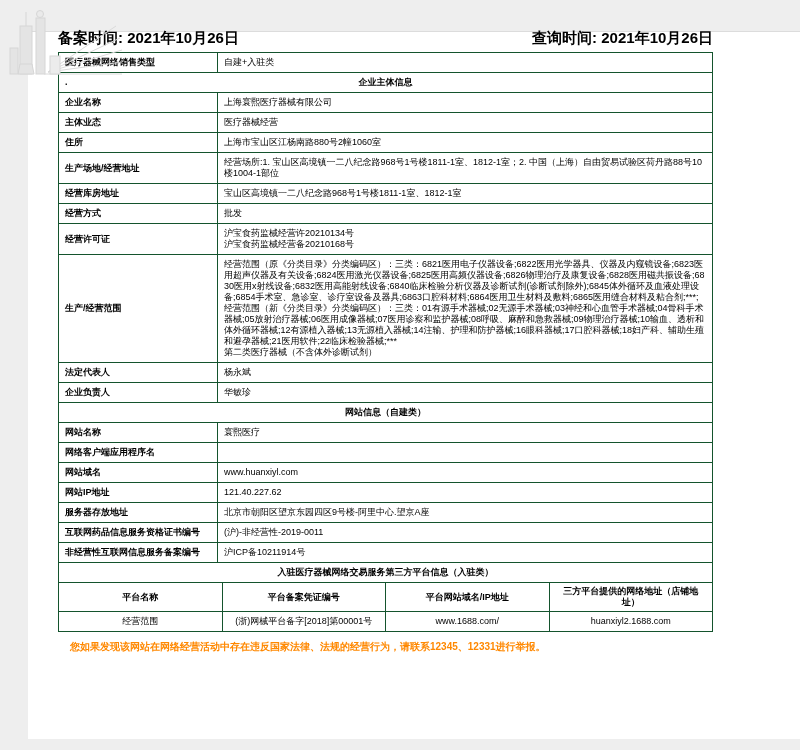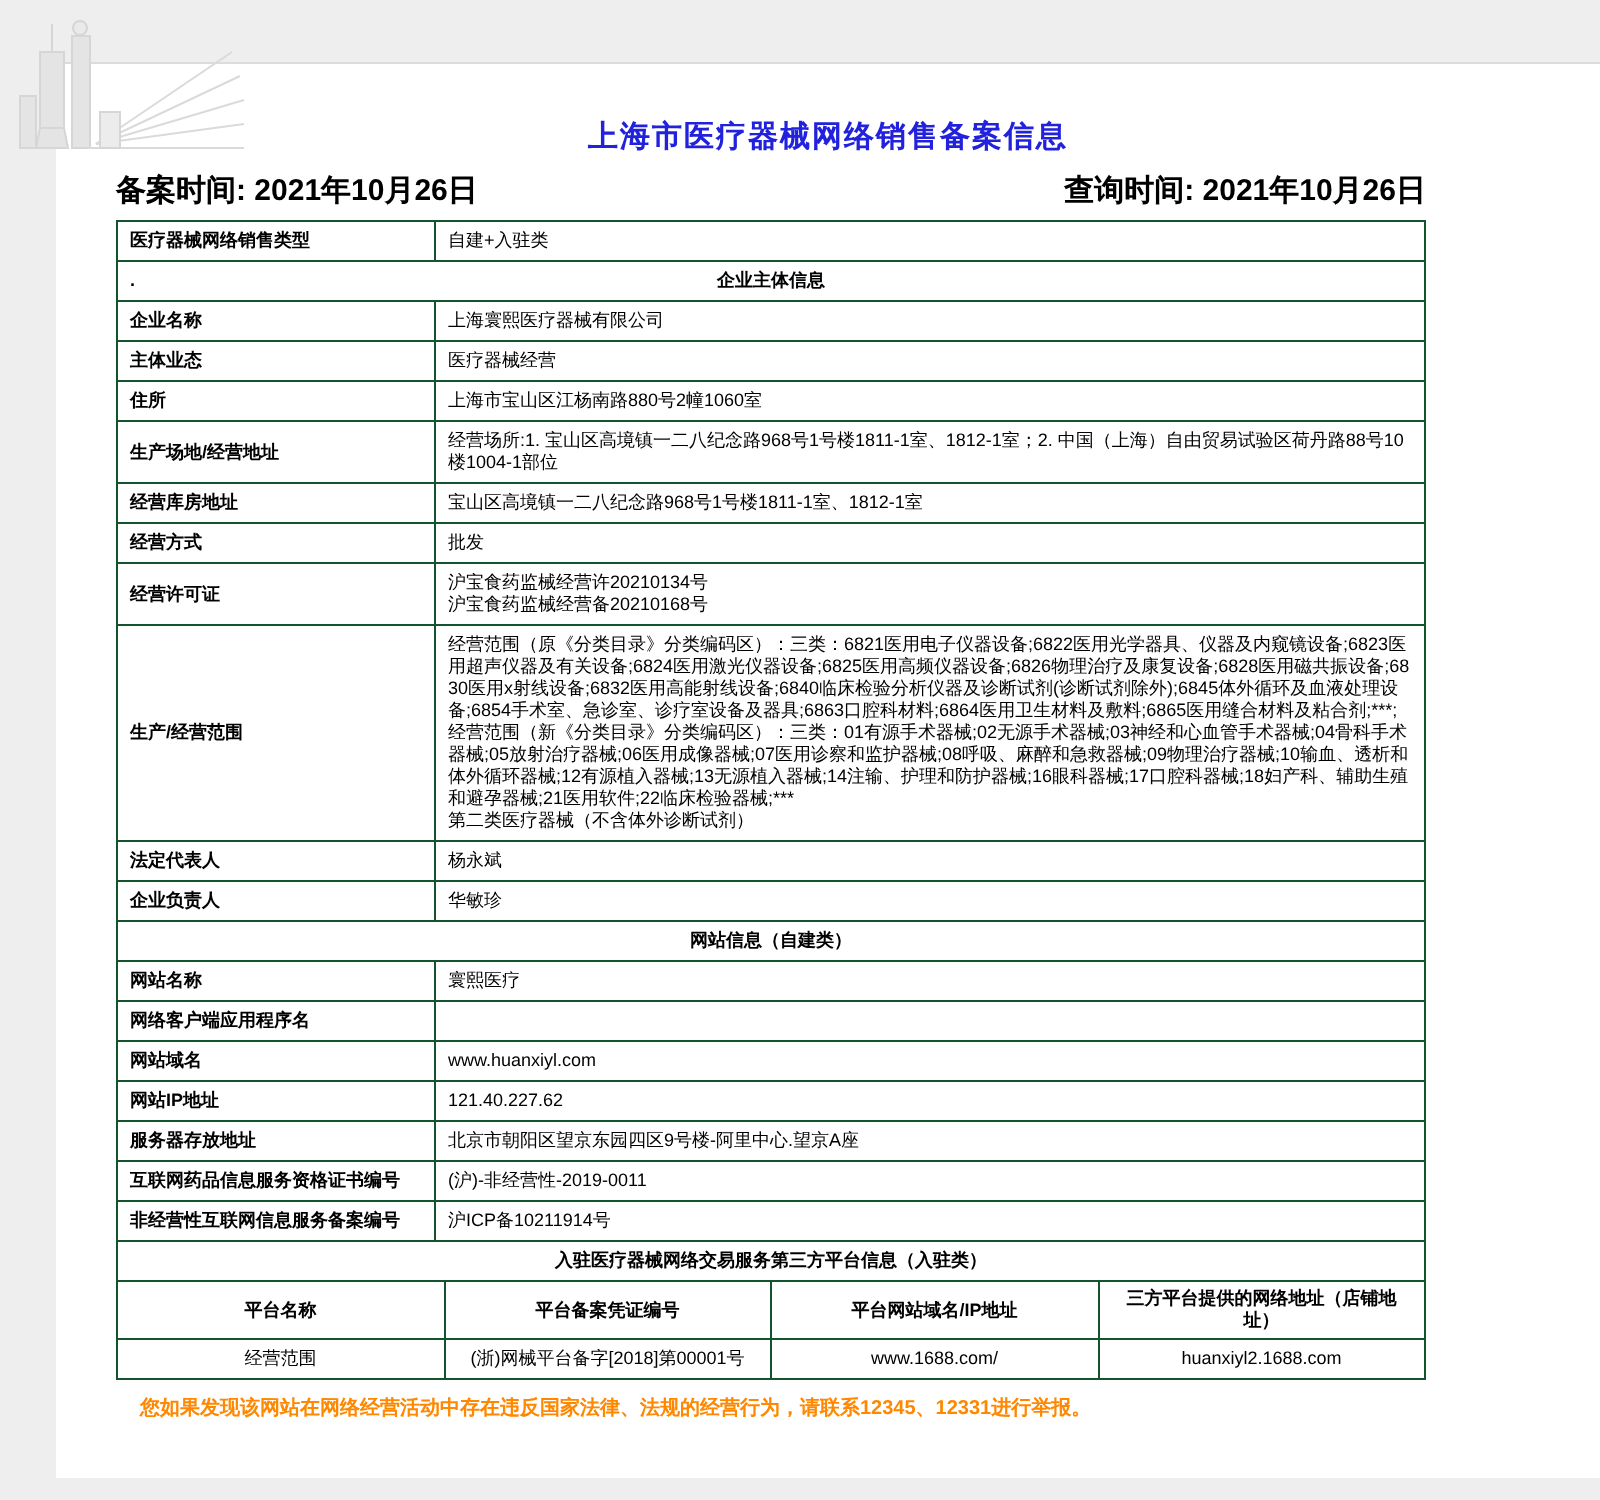--- a/index.html
+++ b/index.html
@@ -59,21 +59,20 @@
         <line x1="44" y1="68" x2="118" y2="58"></line>
         <line x1="40" y1="70" x2="118" y2="70"></line>
       </g>
       <rect x="46" y="52" width="10" height="18" fill="#ececec"></rect>
     </g>
   </svg>
 </div>
 
 <div class="page">
 
-  <div class="title" style="color:#2222dd">上海市医疗器械网络销售备案信息</div>
 
   <div class="times">
     <span>备案时间: 2021年10月26日</span>
     <span>查询时间: 2021年10月26日</span>
   </div>
 
   <table>
     <tbody>
         <tr>
           <td class="lbl">医疗器械网络销售类型</td>

